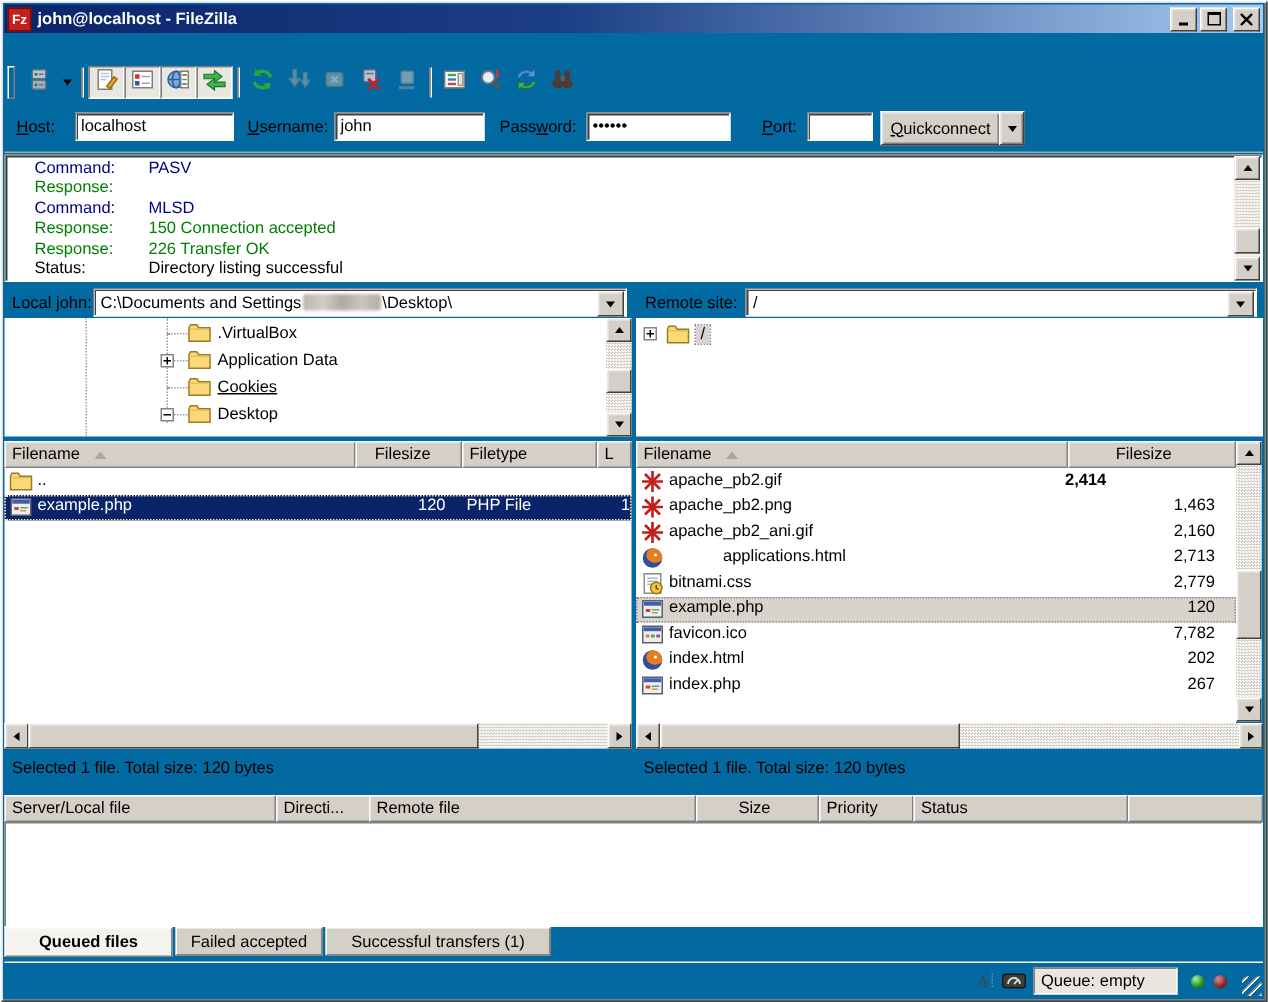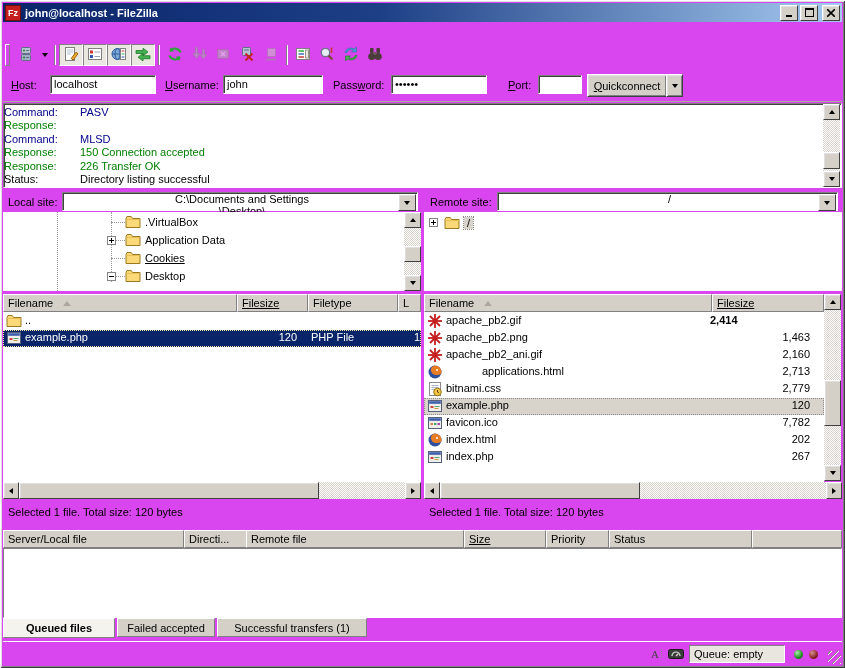--- a/index.html
+++ b/index.html
@@ -1,16 +1,16 @@
 <!DOCTYPE html>
 <html><head>
 <meta charset="utf-8">
 <style>
   html,body{margin:0;padding:0;background:#d4d0c8;}
-  #win{position:relative;width:845px;height:668px;background:#d946ef;overflow:hidden;
+  #win{position:relative;width:845px;height:668px;background:#0369a1;overflow:hidden;
     font-family:"Liberation Sans",sans-serif;font-size:11px;color:#000;
     box-shadow:inset 1px 1px 0 #ffffff,inset -1px -1px 0 #404040,inset 2px 2px 0 #dfdfdf,inset -2px -2px 0 #808080;}
   .abs{position:absolute;}
   .sunken{border:1px solid;border-color:#808080 #ffffff #ffffff #808080;}
   .sunken2{border:1px solid;border-color:#808080 #ffffff #ffffff #808080;box-shadow:inset 1px 1px 0 #404040;}
   .raised{border:1px solid;border-color:#ffffff #404040 #404040 #ffffff;box-shadow:inset 1px 1px 0 #dfdfdf,inset -1px -1px 0 #808080;}
   
   #titlebar{left:3px;top:3px;width:839px;height:19px;background:linear-gradient(to right,#0a246a,#1d3f86 45%,#a6caf0);display:flex;align-items:center;padding:0 2px;box-sizing:border-box;}
   #logo{width:14px;height:14px;background:#c41e1e;color:#fff;font-weight:bold;font-size:9px;display:flex;align-items:center;justify-content:center;border:1px solid #6e0d0d;margin-right:4px;}
   #title{color:#fff;font-weight:bold;flex:1;white-space:nowrap;}
@@ -31,39 +31,39 @@
   .tri-up{width:0;height:0;border-left:3px solid transparent;border-right:3px solid transparent;border-bottom:4px solid #000;}
   .tri-left{width:0;height:0;border-top:3px solid transparent;border-bottom:3px solid transparent;border-right:4px solid #000;}
   .tri-right{width:0;height:0;border-top:3px solid transparent;border-bottom:3px solid transparent;border-left:4px solid #000;}
   
   #quickbar{left:3px;top:68px;width:839px;height:34px;border-bottom:1px solid #aca89e;box-sizing:border-box;}
   .qlabel{position:absolute;top:11px;}
   .qfield{position:absolute;top:7px;height:19px;background:#fff;padding:2px 3px;box-sizing:border-box;white-space:nowrap;overflow:hidden;}
   .qbtn{position:absolute;top:6px;height:21px;display:flex;align-items:center;justify-content:center;background:#d4d0c8;}
   
   #log{left:3px;top:103px;width:839px;height:85px;background:#fff;box-sizing:border-box;overflow:hidden;padding-top:2px;}
-  .logline{display:flex;line-height:13.4px;padding-left:0;white-space:nowrap;}
+  .logline{display:flex;line-height:13.4px;padding-left:19px;white-space:nowrap;}
   .loglabel{width:76px;flex:none;}
   .command{color:#00008b;}.response{color:#008000;}.status{color:#000000;}
   
   .sitelabel{position:absolute;top:196px;}
-  .combo{position:absolute;top:192px;height:19px;background:#fff;box-sizing:border-box;display:flex;align-items:center;padding-left:4px;white-space:nowrap;flex-direction:column;}
+  .combo{position:absolute;top:192px;height:19px;background:#fff;box-sizing:border-box;display:flex;align-items:center;padding-left:4px;white-space:nowrap;}
   .combo-arrow{position:absolute;right:1px;top:1px;width:16px;height:15px;background:#d4d0c8;border:1px solid;border-color:#ffffff #404040 #404040 #ffffff;box-shadow:inset 1px 1px 0 #dfdfdf;display:flex;align-items:center;justify-content:center;}
   .redacted{display:inline-block;width:52px;height:11px;margin:0 1px;border-radius:2px;vertical-align:-1px;
     background:linear-gradient(90deg,#b9b5ad,#d2cec6 25%,#aeaaa2 50%,#c9c5bd 75%,#b3afa7);filter:blur(1.2px);}
   
   .whitebox{background:#fff;position:absolute;overflow:hidden;}
   .trow{position:absolute;height:18px;display:flex;align-items:center;}
   .guide{position:absolute;width:0;border-left:1px dotted #9a9a9a;}
   .stub{position:absolute;height:0;border-top:1px dotted #9a9a9a;}
   .expander{position:absolute;width:9px;height:9px;border:1px solid #848484;background:#fff;box-sizing:border-box;}
   .expander .h{position:absolute;left:1px;right:1px;top:3px;height:1px;background:#000;}
   .expander .v{position:absolute;top:1px;bottom:1px;left:3px;width:1px;background:#000;}
   .hcell{position:absolute;height:18px;background:#d4d0c8;border:1px solid;border-color:#ffffff #808080 #808080 #ffffff;box-sizing:border-box;display:flex;align-items:center;padding:0 4px;overflow:hidden;white-space:nowrap;}
-  .hcell.r{justify-content:flex-start;text-decoration:underline;}
+  .hcell.r{justify-content:center;}
   .sortup{width:0;height:0;border-left:4px solid transparent;border-right:4px solid transparent;border-bottom:5px solid #aca89e;margin-left:10px;}
   .fitem{position:absolute;height:17px;}
   .ficon{position:absolute;top:0;width:16px;height:16px;}
   .ftext{position:absolute;top:1px;white-space:nowrap;}
   .sel-active{background:#0a246a;color:#fff;outline:1px dotted #ffe8a0;outline-offset:-1px;}
   .sel-inactive{background:#d8d4cc;outline:1px dotted #8a8a8a;outline-offset:-1px;}
   .panestatus{position:absolute;top:502px;height:20px;display:flex;align-items:center;padding-left:5px;box-sizing:border-box;}
   
   .sb-track{position:absolute;background-color:#eceae5;background-image:repeating-conic-gradient(#ffffff 0% 25%,#d6d2ca 25% 50%);background-size:2px 2px;}
   .sb-btn{position:absolute;background:#d4d0c8;border:1px solid;border-color:#ffffff #404040 #404040 #ffffff;box-shadow:inset 1px 1px 0 #dfdfdf;display:flex;align-items:center;justify-content:center;box-sizing:border-box;}
@@ -249,21 +249,21 @@
       <div class="logline response">
         <span class="loglabel">Response:</span>
         <span>226 Transfer OK</span>
       </div>
       <div class="logline status">
         <span class="loglabel">Status:</span>
         <span>Directory listing successful</span>
       </div>
     </div>
 
-  <span class="sitelabel" style="left:8px">Local site:</span>
+  <span class="sitelabel" style="left:8px">Local john:</span>
   <div class="combo sunken2" style="left:62px;width:356px">
     <span>C:\Documents and Settings</span>
       <span class="redacted"></span>
       <span>\Desktop\</span>
     <span class="combo-arrow">
         <span class="dtri"></span>
       </span>
   </div>
 
   <span class="sitelabel" style="left:430px">Remote site:</span>

